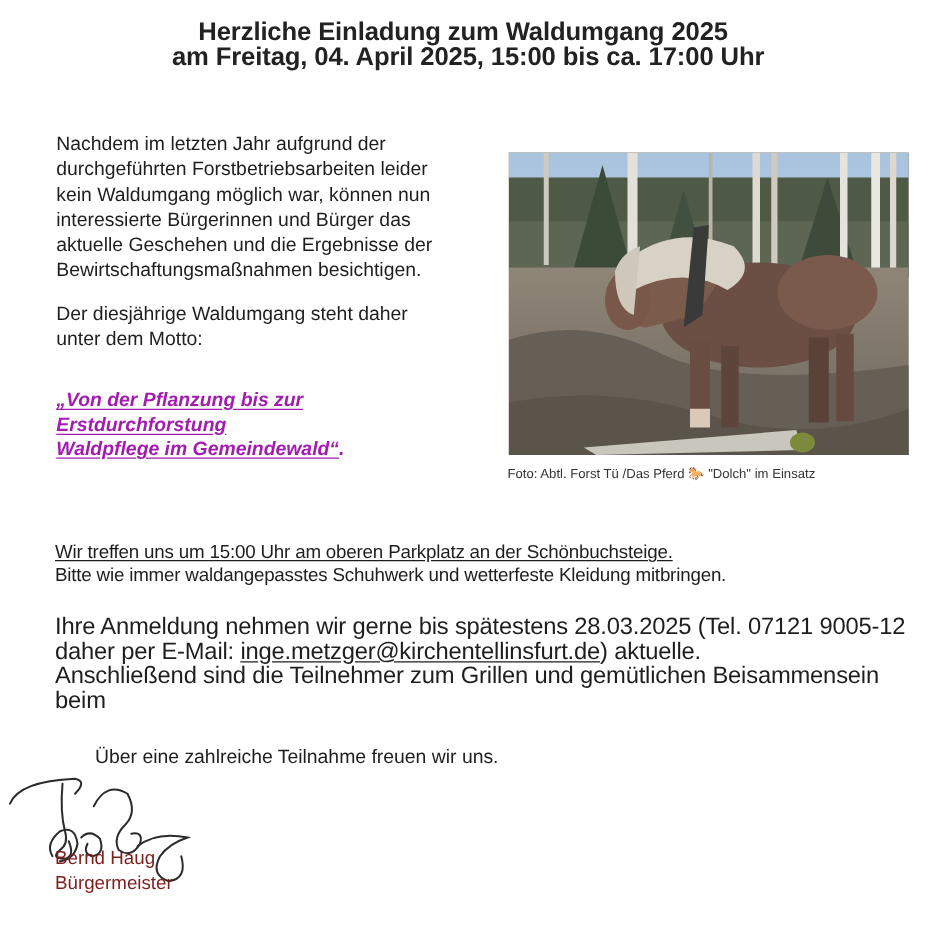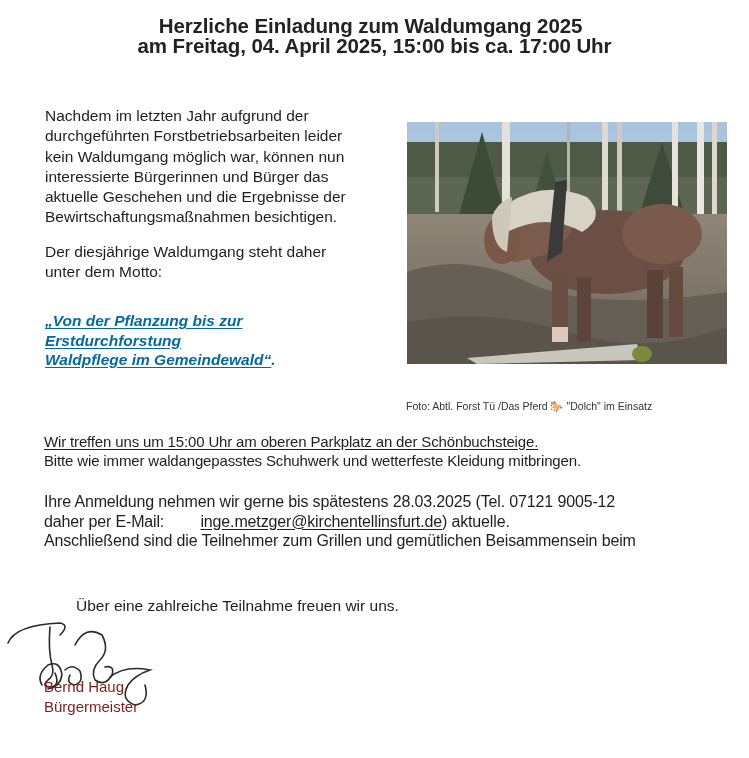--- a/index.html
+++ b/index.html
@@ -16,40 +16,40 @@
     .t1 { top:16px; left:-4px; }
     .t2 { top:36px; }
     .body-text {
       position:absolute; left:45px; font-size:15.5px; line-height:20.3px; color:#1e1e1e;
     }
     .intro { top:106px; width:360px; }
     .motto-intro { top:242px; width:360px; }
     .motto {
       position:absolute; left:45px; top:311px; width:330px;
       font-size:15.5px; line-height:19.5px; font-weight:bold; font-style:italic;
-      color:#0369a1;
+      color:#a21caf;
     }
     .motto u { text-decoration:underline; text-underline-offset:2px; }
     .photo {
       position:absolute; left:407px; top:122px; width:320px; height:242px;
       overflow:hidden; background:#8a8070;
     }
     .caption {
-      position:absolute; left:406px; top:372px; font-size:10.5px; color:#333; white-space:nowrap;margin-top:28px;
+      position:absolute; left:406px; top:372px; font-size:10.5px; color:#333; white-space:nowrap;
     }
     .meet {
       position:absolute; left:44px; top:432px; font-size:15px; line-height:19px;
       width:700px; color:#1e1e1e; letter-spacing:-0.15px;
     }
     .meet .strong { font-weight:normal; text-decoration:underline; text-underline-offset:2px; }
     .reg {
-      position:absolute; left:44px; top:492px; font-size:16px; line-height:19.5px;
+      position:absolute; left:44px; top:492px; font-size:19px; line-height:19.5px;
       width:700px; color:#1e1e1e; letter-spacing:-0.15px;
     }
-    .reg .mail { text-decoration:underline; text-underline-offset:2px; color:#1e1e1e;margin-left:32px; }
+    .reg .mail { text-decoration:underline; text-underline-offset:2px; color:#1e1e1e; }
     .closing {
       position:absolute; left:44px; top:596px; font-size:15.5px; line-height:19px; color:#1e1e1e;margin-left:32px;
     }
     .sig {
       position:absolute; left:0px; top:605px; width:170px; height:110px; pointer-events:none;
     }
     .signer {
       position:absolute; left:44px; top:677px; font-size:15px; line-height:20px; color:#7f1d1d;
     }
     span.line { display:block; }

